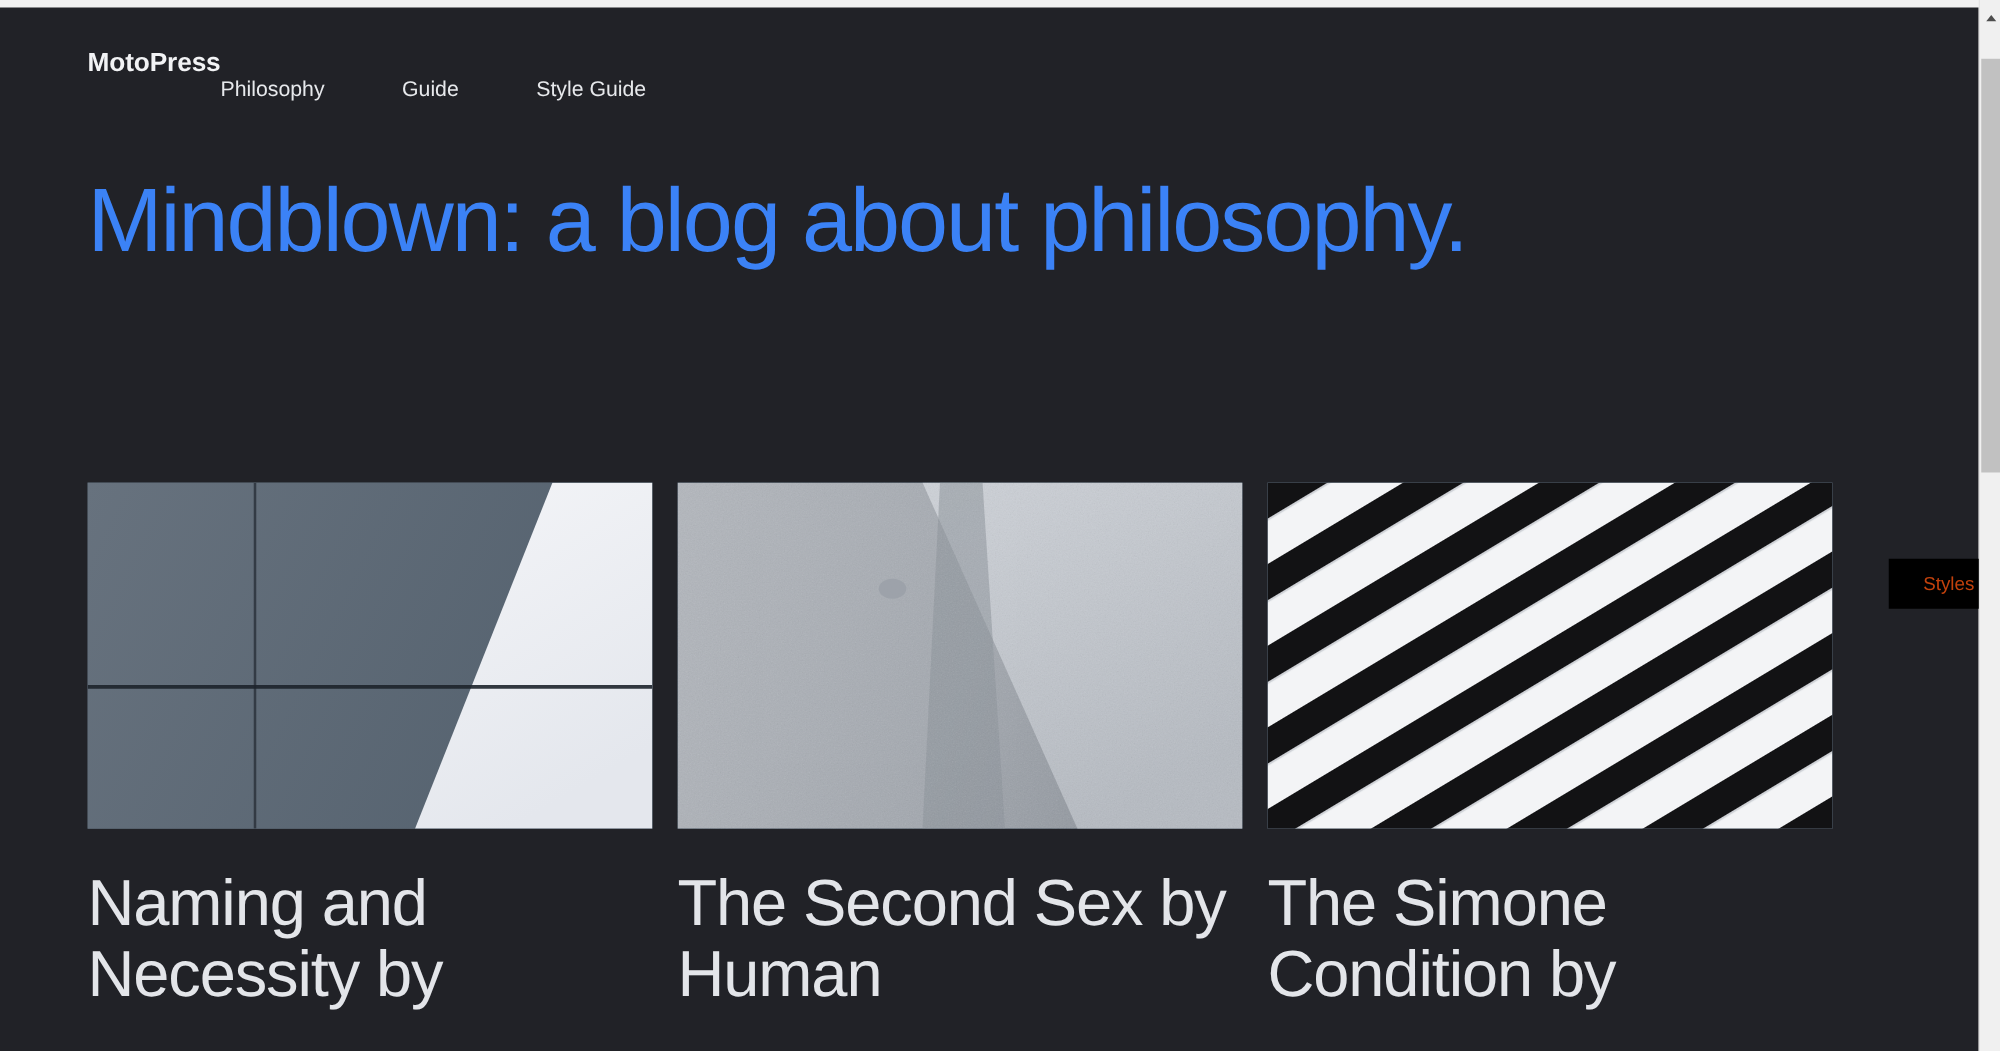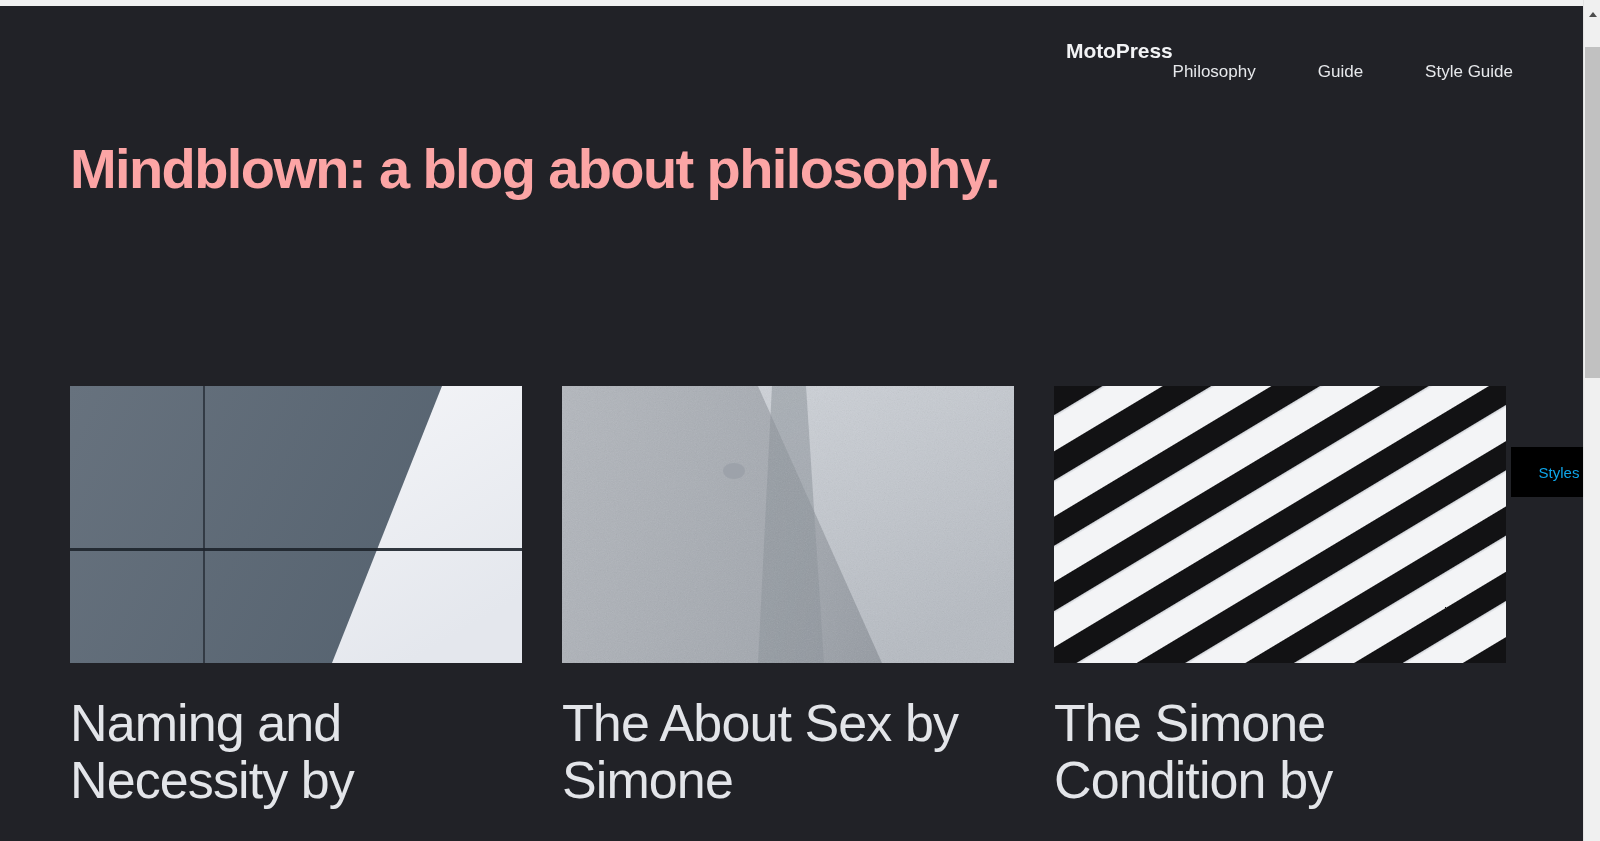--- a/index.html
+++ b/index.html
@@ -18,67 +18,67 @@
 
   
   .site {
     position:absolute; left:0; top:6px; width:1583px; height:835px;
     background:#212227; overflow:hidden;
   }
 
   
   .site-header {
     position:absolute; left:0; top:0; width:1583px; height:88px;
-    display:flex; align-items:center; justify-content:flex-end;
+    display:flex; align-items:center; justify-content:flex-start;
     padding:0 70px 0 70px;
   }
   .site-title {
     font-size:21px; font-weight:700; color:#f2f3f5;
     letter-spacing:-0.1px; line-height:1;
     white-space:nowrap; cursor:pointer;
   }
   .nav { display:flex; align-items:center; gap:62px; }
   .nav-link {
     font-size:17px; color:#e7e9ec; line-height:1;
     white-space:nowrap; cursor:pointer; text-decoration:none;margin-top:42px;
   }
 
   
   .hero {
     position:absolute; left:70px; top:132px; width:1120px;
   }
   .hero-title {
-    font-size:56px; line-height:1.09; font-weight:700;
-    color:#fca5a5; letter-spacing:-1.6px;
+    font-size:72px; line-height:1.09; font-weight:400;
+    color:#3b82f6; letter-spacing:-1.6px;
   }
 
   
   .posts {
     position:absolute; left:70px; top:380px;
     width:1520px;
-    display:flex; gap:40px;
+    display:flex; gap:20px;
   }
   .post { width:452px; flex:0 0 452px; }
   .post-thumb {
     width:452px; height:277px; overflow:hidden;
     position:relative; background:#5d6b78; display:block;
   }
   .post-thumb svg { display:block; width:452px; height:277px; }
   .post-title {
     margin-top:32px;
     font-size:52px; line-height:1.1; font-weight:400;
     color:#e3e5e9; letter-spacing:-0.9px;
     cursor:pointer;
   }
 
   
   .styles-tip {
     position:absolute; left:1511px; top:447px;
-    width:72px; height:50px;
-    background:#000; color:#0ea5e9;
+    width:72px; height:40px;
+    background:#000; color:#c2410c;
     display:flex; align-items:center; justify-content:center;
     font-size:15px; line-height:1; cursor:pointer;
     z-index:40;
     padding-left:24px;
   }
 
   
   .scrollbar {
     position:absolute; right:0; top:0; width:17px; height:841px;
     background:#f0f0f0; border-left:1px solid #e3e3e3;
@@ -166,21 +166,21 @@
                   </feComponentTransfer>
               </filter>
             </defs>
             <rect x="0" y="0" width="452" height="277" fill="url(#g2a)"></rect>
             <polygon points="452,0 452,277 320,277 196,0" fill="url(#g2b)"></polygon>
             <polygon points="210,0 244,0 262,277 196,277" fill="#8b9199" opacity="0.55"></polygon>
             <rect x="0" y="0" width="452" height="277" filter="url(#grain2)" opacity="0.55"></rect>
             <ellipse cx="172" cy="85" rx="11" ry="8" fill="#9ba1a9" opacity="0.9"></ellipse>
           </svg>
         </div>
-        <h2 class="post-title">The About Sex by Simone</h2>
+        <h2 class="post-title">The Second Sex by Human</h2>
       </article>
 
       <article class="post">
         <div class="post-thumb">
           <svg viewBox="0 0 452 277" preserveAspectRatio="none" aria-hidden="true">
             <defs>
               <pattern id="stripes" width="56" height="56" patternUnits="userSpaceOnUse" patternTransform="rotate(-31)">
                 <rect x="0" y="0" width="56" height="56" fill="#f3f4f6"></rect>
                 <rect x="0" y="0" width="56" height="25" fill="#121214"></rect>
                 <rect x="0" y="25" width="56" height="1.5" fill="#d2d5da"></rect>

